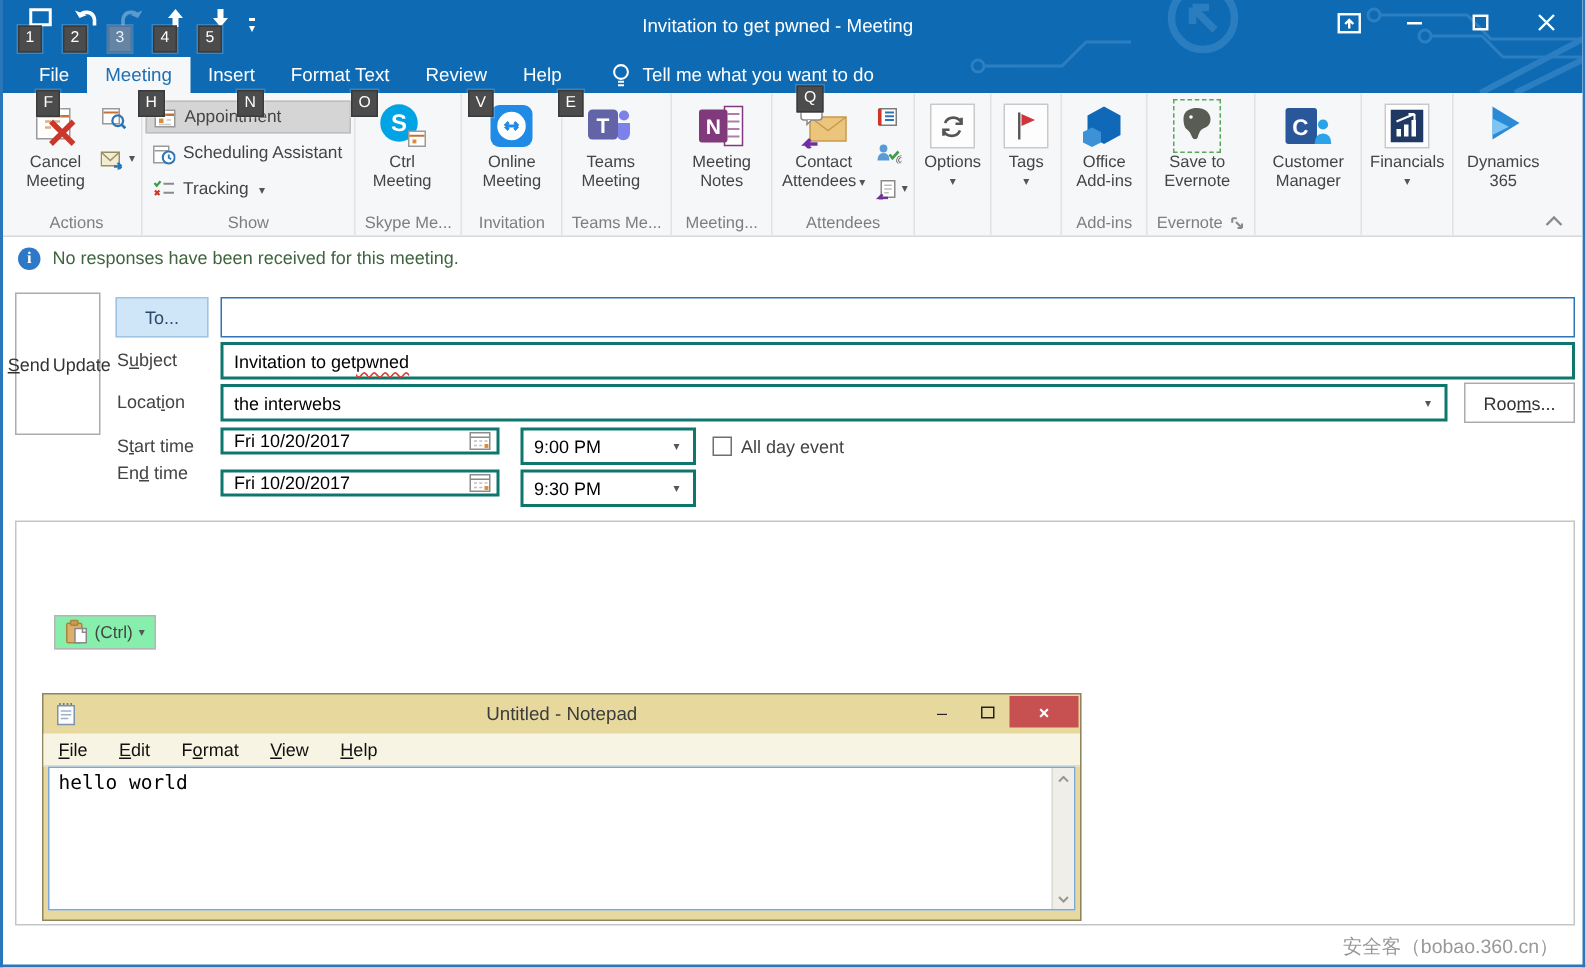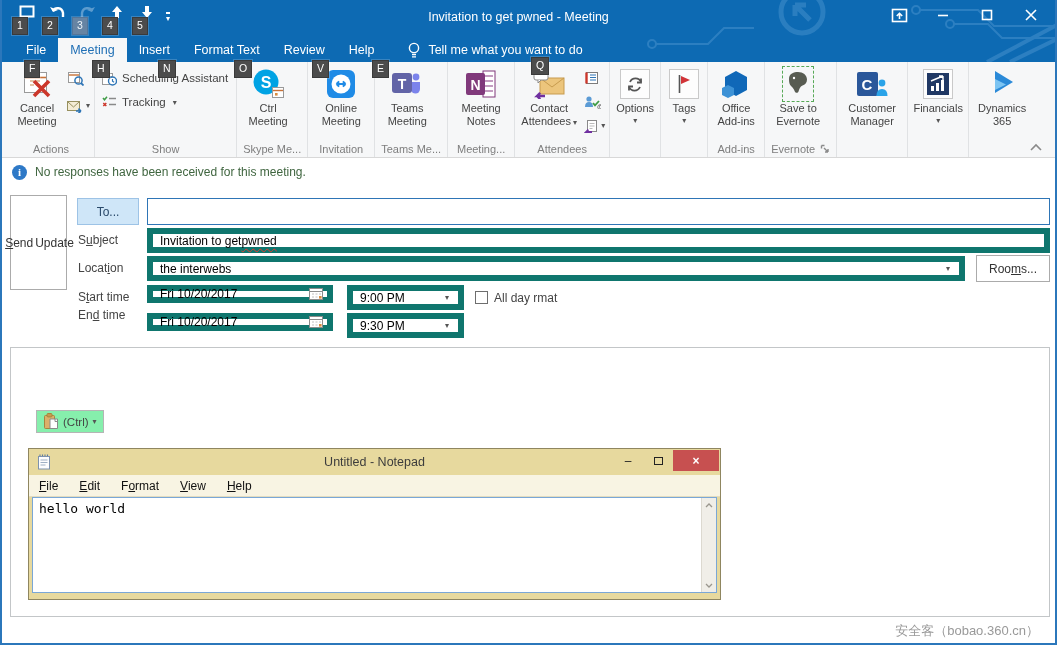--- a/index.html
+++ b/index.html
@@ -71,21 +71,21 @@
   
   .form{ position:absolute; top:186px; left:0; right:0; height:161px; background:#fff; }
   .sendupdate{ position:absolute; left:8px; top:9px; width:57px; height:95px; background:#fff;
                border:1px solid #ababab; display:flex; flex-direction:row; align-items:center;
                justify-content:center; gap:2px; font-size:12px; color:#333; }
   .sendupdate svg{ margin-bottom:6px; }
   .flabel{ position:absolute; left:76px; font-size:12px; color:#444; line-height:25px; white-space:nowrap; }
   .tobtn{ position:absolute; left:75px; top:12px; width:62px; height:27px; background:#cfe6f8;
           border:1px solid #9dc3e6; display:flex; align-items:center; justify-content:center;
           font-size:12px; color:#2a4a6b;text-align:right; }
-  .ffield{ position:absolute; background:#fff; border:6px solid #0f766e; font-size:12px; color:#000;
+  .ffield{ position:absolute; background:#fff; border:2px solid #0f766e; font-size:12px; color:#000;
            display:flex; align-items:center; padding-left:7px; white-space:nowrap; }
   .f-to{ left:145px; top:12px; width:903px; height:27px; border:1px solid #2e75b6; }
   .f-subject{ left:145px; top:42px; width:903px; height:25px; }
   .f-location{ left:145px; top:70px; width:818px; height:25px; }
   .f-date{ left:145px; top:99px; width:186px; height:18px; }
   .f-time{ left:345px; top:99px; width:117px; height:25px; }
   .f-date2{ top:127px; } .f-time2{ top:127px; }
   .fgrow{ flex:1; }
   .fieldbtn{ width:22px; height:100%; display:flex; align-items:center; justify-content:center; }
   .msp{ text-decoration:underline; text-decoration-style:wavy; text-decoration-color:#e03b2f;
@@ -98,21 +98,21 @@
   .chk{ width:13px; height:13px; background:#fff; border:1px solid #6e6e6e; }
 
   
   .bodybox{ position:absolute; top:347px; left:8px; width:1040px; height:270px;
             border:1px solid #c3c6c8; background:#fff; }
   .pastebtn{ position:absolute; left:25px; top:34px; height:23px; border:1px solid #b5b5b5;
              background:#86efac; display:flex; align-items:center; gap:4px; padding:0 6px;
              font-size:11.5px; color:#444;margin-top:28px; }
 
   
-  .notepad{ position:absolute; left:17px; top:100px; width:693px; height:152px;
+  .notepad{ position:absolute; left:17px; top:114px; width:693px; height:152px;
             background:#e7d99e; border:1px solid #8f8660; }
   .np-title{ position:relative; height:26px; display:flex; align-items:center; padding-left:8px; }
   .np-title .ttl{ position:absolute; left:0; right:0; text-align:center; font-size:12.5px; color:#3c3c3c; }
   .np-btns{ position:absolute; right:1px; top:1px; display:flex; z-index:2; }
   .npb{ width:30px; height:21px; display:flex; align-items:center; justify-content:center;
         font-size:12px; color:#222; }
   .npb.close{ width:46px; background:#c75050; color:#fff; font-size:12px; font-weight:bold; }
   .npb .maxbox{ width:9px; height:8px; border:1px solid #222; background:transparent; }
   .np-menu{ height:22px; background:#f8f4e3; display:flex; align-items:center; gap:21px;
             padding-left:10px; font-size:12px; color:#111; border-bottom:1px solid #e3dcc0; }
@@ -269,20 +269,29 @@
             <span class="caret">▾</span>
           </div>
         </div>
       </div>
       <div class="rg-label">Actions</div>
     </div>
 
     <div class="rgroup">
       <div class="rg-content">
         <div class="showcol">
+          <div class="smallbtn selected">
+            <svg width="16" height="15">
+              <rect x="1.5" y="2.5" width="13" height="11" fill="#fff" stroke="#9a9a9a"></rect>
+              <path d="M2 5.5 H14" stroke="#c87137" stroke-width="1.6"></path>
+              <rect x="4" y="8" width="3" height="3" fill="#d98c3f"></rect>
+              <path d="M9 9 h3 M4 12 h8" stroke="#c9c9c9"></path>
+            </svg>
+            <span>Appointment</span>
+          </div>
           <div class="smallbtn">
             <svg width="16" height="15">
               <rect x="1.5" y="2.5" width="10" height="11" fill="#fff" stroke="#9a9a9a"></rect>
               <path d="M2 5.5 H11" stroke="#9a9a9a"></path>
               <circle cx="11.5" cy="10" r="4" fill="#fff" stroke="#2e75b6" stroke-width="1.4"></circle>
               <path d="M11.5 8 v2.2 l1.6 1" fill="none" stroke="#2e75b6" stroke-width="1.2"></path>
             </svg>
             <span>Scheduling Assistant</span>
           </div>
           <div class="smallbtn">
@@ -600,21 +609,21 @@
           </svg>
       </span>
     </div>
     <div class="ffield f-time">
       <span>9:00 PM</span>
       <span class="fgrow"></span>
       <span class="fieldbtn caret">▾</span>
     </div>
     <div class="allday">
       <span class="chk"></span>
-      <span>All day rmat</span>
+      <span>All day event</span>
     </div>
 
     <div class="flabel" style="top:117px">En<u>d</u> time</div>
     <div class="ffield f-date f-date2">
       <span>Fri 10/20/2017</span>
       <span class="fgrow"></span>
       <span class="fieldbtn">
         <svg width="16" height="14">
             <rect x="1.5" y="1.5" width="13" height="11" fill="#fff" stroke="#8c8c8c"></rect>
             <path d="M2 4.5 H14" stroke="#8c8c8c"></path>

